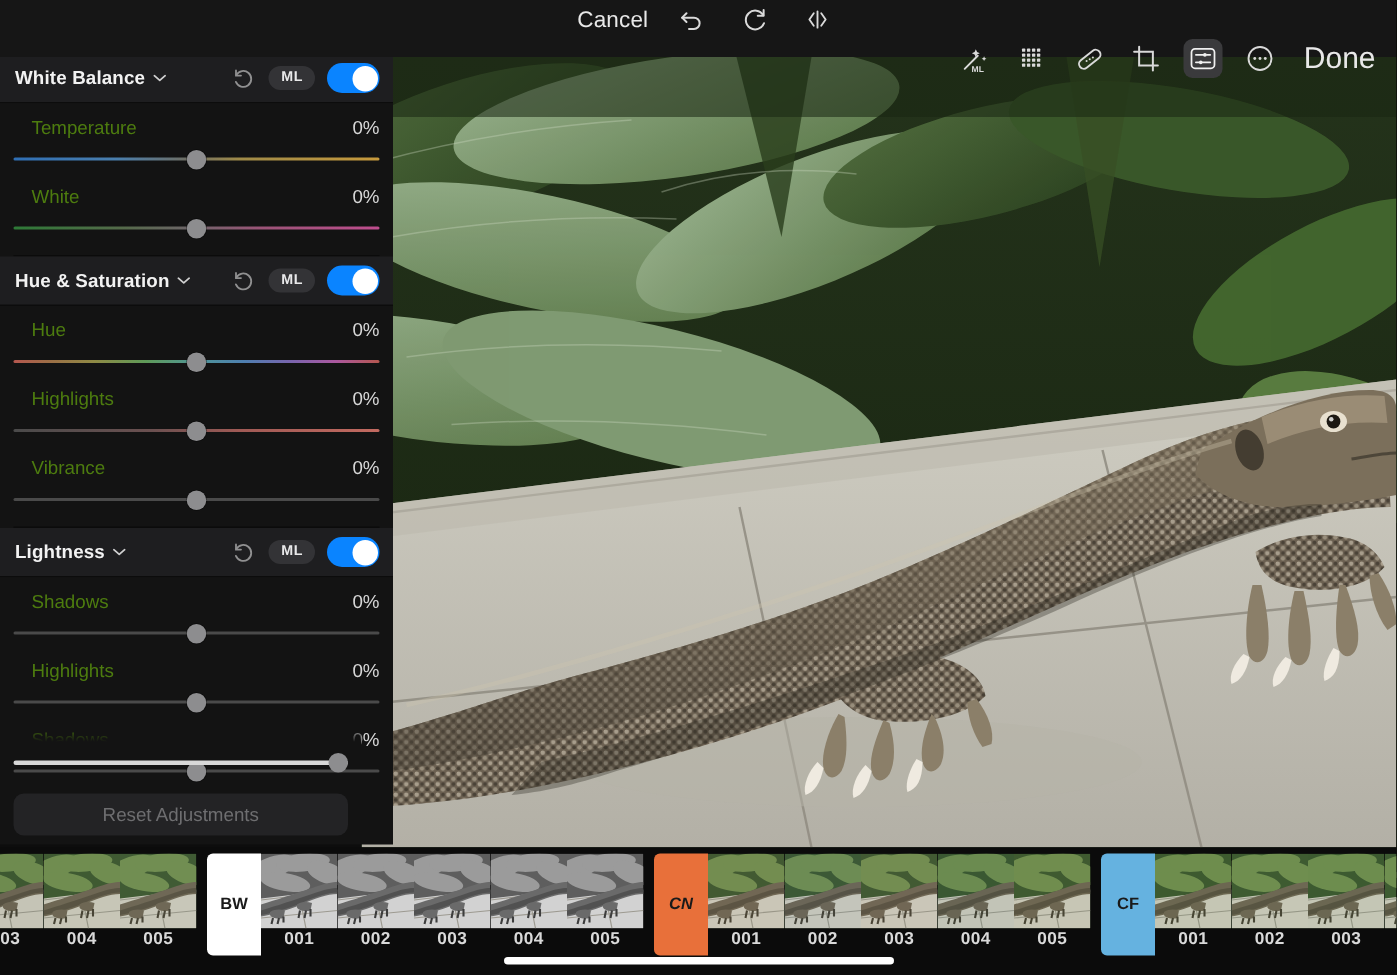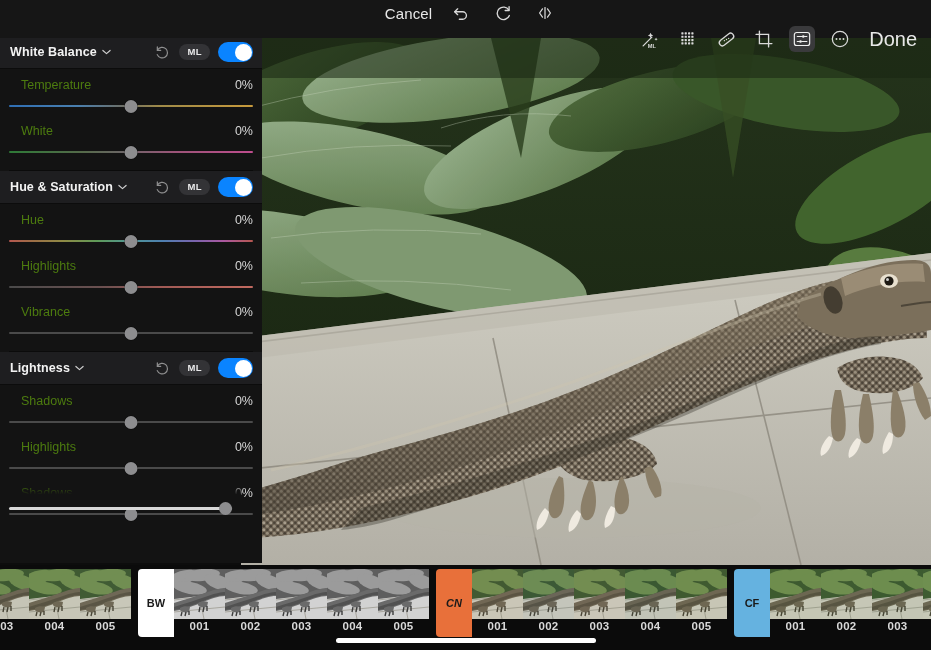--- a/index.html
+++ b/index.html
@@ -548,20 +548,21 @@
       </div>
     </div>
 
     <div id="panel-fade"></div>
 
     <div id="panel-scrollbar">
       <div class="sb-track"></div>
       <div class="sb-knob" style="left: calc(100% - 13px);"></div>
     </div>
 
+    <div id="reset-adjustments">Reset Adjustments</div>
   </div>
 
   <div id="filmstrip">
     <div id="strip-row" style="left: -22px;">
         <div class="thumb">
           <svg viewBox="0 0 51 50" preserveAspectRatio="none">
     <rect width="51" height="50" fill="#33512a"></rect>
     <ellipse cx="8" cy="9" rx="16" ry="7" fill="#6e8f4e" transform="rotate(-18 8 9)"></ellipse>
     <ellipse cx="28" cy="6" rx="18" ry="6" fill="#6e8f4e" transform="rotate(-6 28 6)"></ellipse>
     <ellipse cx="44" cy="13" rx="14" ry="7" fill="#6e8f4e" transform="rotate(20 44 13)"></ellipse>

